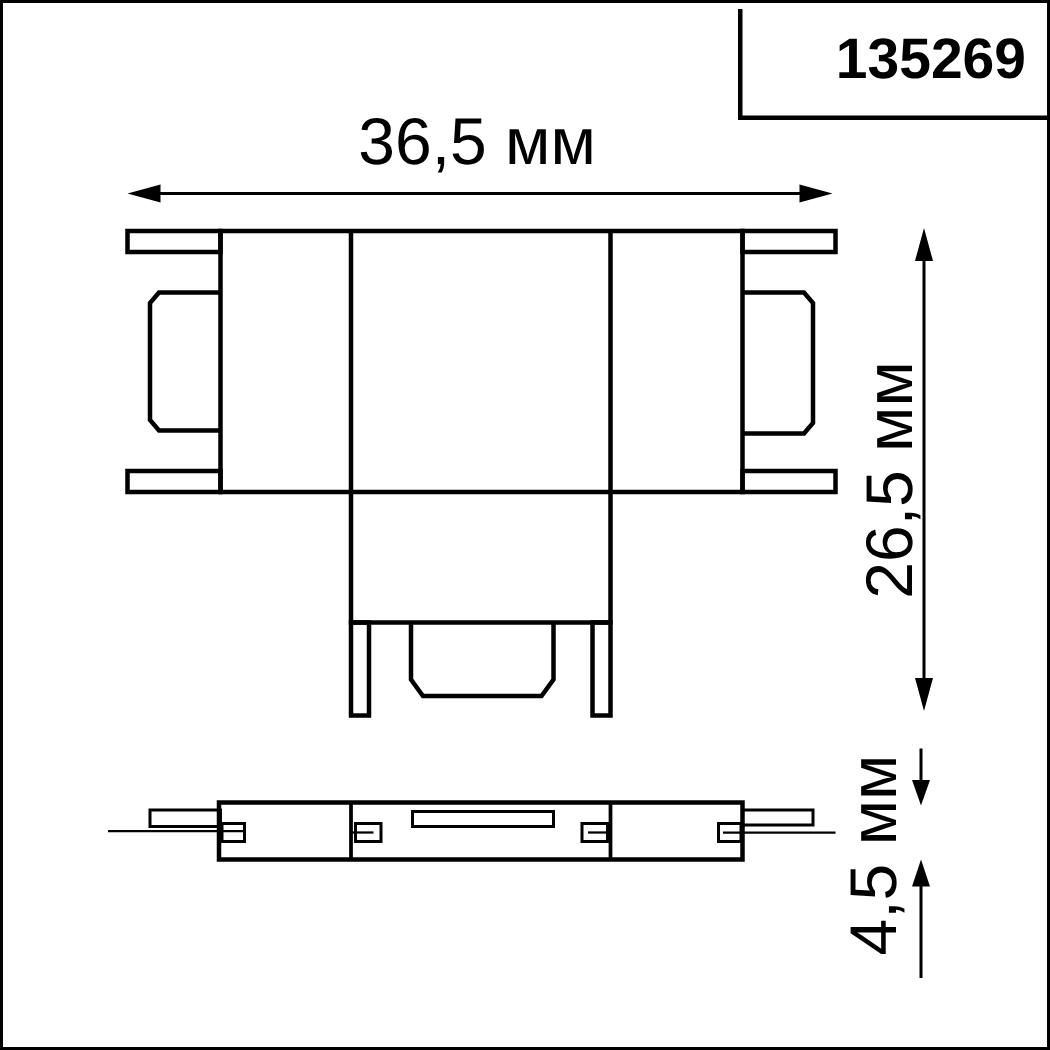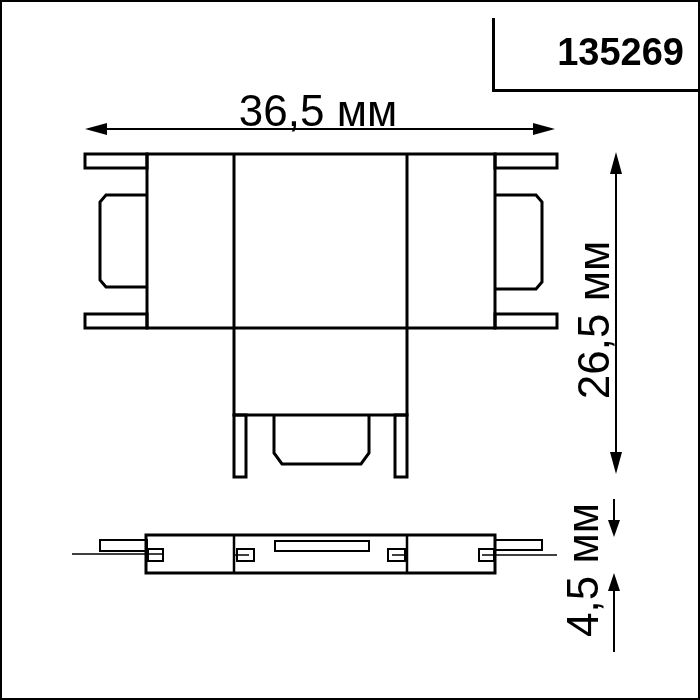--- a/index.html
+++ b/index.html
@@ -12,21 +12,21 @@
     position: relative;
     width: 700px;
     height: 700px;
     background: #ffffff;
     border: 2px solid #000;
     box-sizing: border-box;
     overflow: hidden;
   }
   .code-box {
     position: absolute;
-    top: 16px;
+    top: 4px;
     right: 0;
     width: 206px;
     height: 74px;
     border-left: 3px solid #000;
     border-bottom: 3px solid #000;
     box-sizing: border-box;
     display: flex;
     align-items: center;
     justify-content: flex-end;
     padding-right: 14px;
@@ -121,19 +121,19 @@
     </g>
 
     <g>
       <line x1="612" y1="497" x2="612" y2="520" stroke="#000" stroke-width="2"></line>
       <polygon points="612,535 606,518 618,518" fill="#000"></polygon>
       <line x1="612" y1="587" x2="612" y2="650" stroke="#000" stroke-width="2"></line>
       <polygon points="612,571 606,589 618,589" fill="#000"></polygon>
     </g>
   </svg>
 
-  <div class="dim-label" style="left:316px; top:93px;margin-top:16px;">36,5 мм</div>
+  <div class="dim-label" style="left:316px; top:93px;">36,5 мм</div>
 
   <div class="dim-label vertical" style="left:592px; top:318px;">26,5 мм</div>
 
   <div class="dim-label vertical" style="left:581px; top:568px;">4,5 мм</div>
 
 </div>
 
 </body></html>

